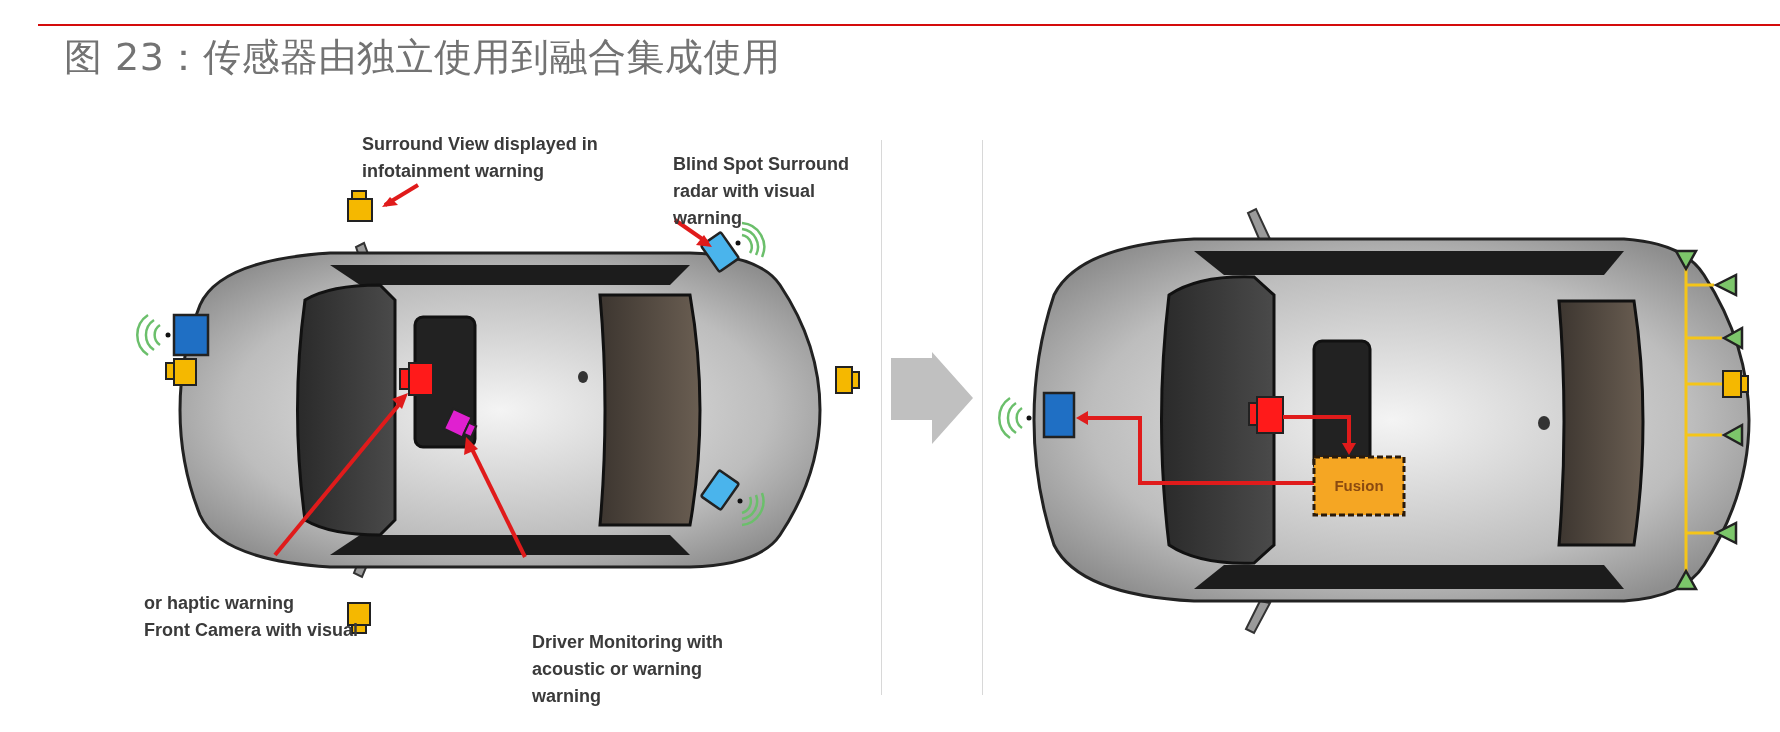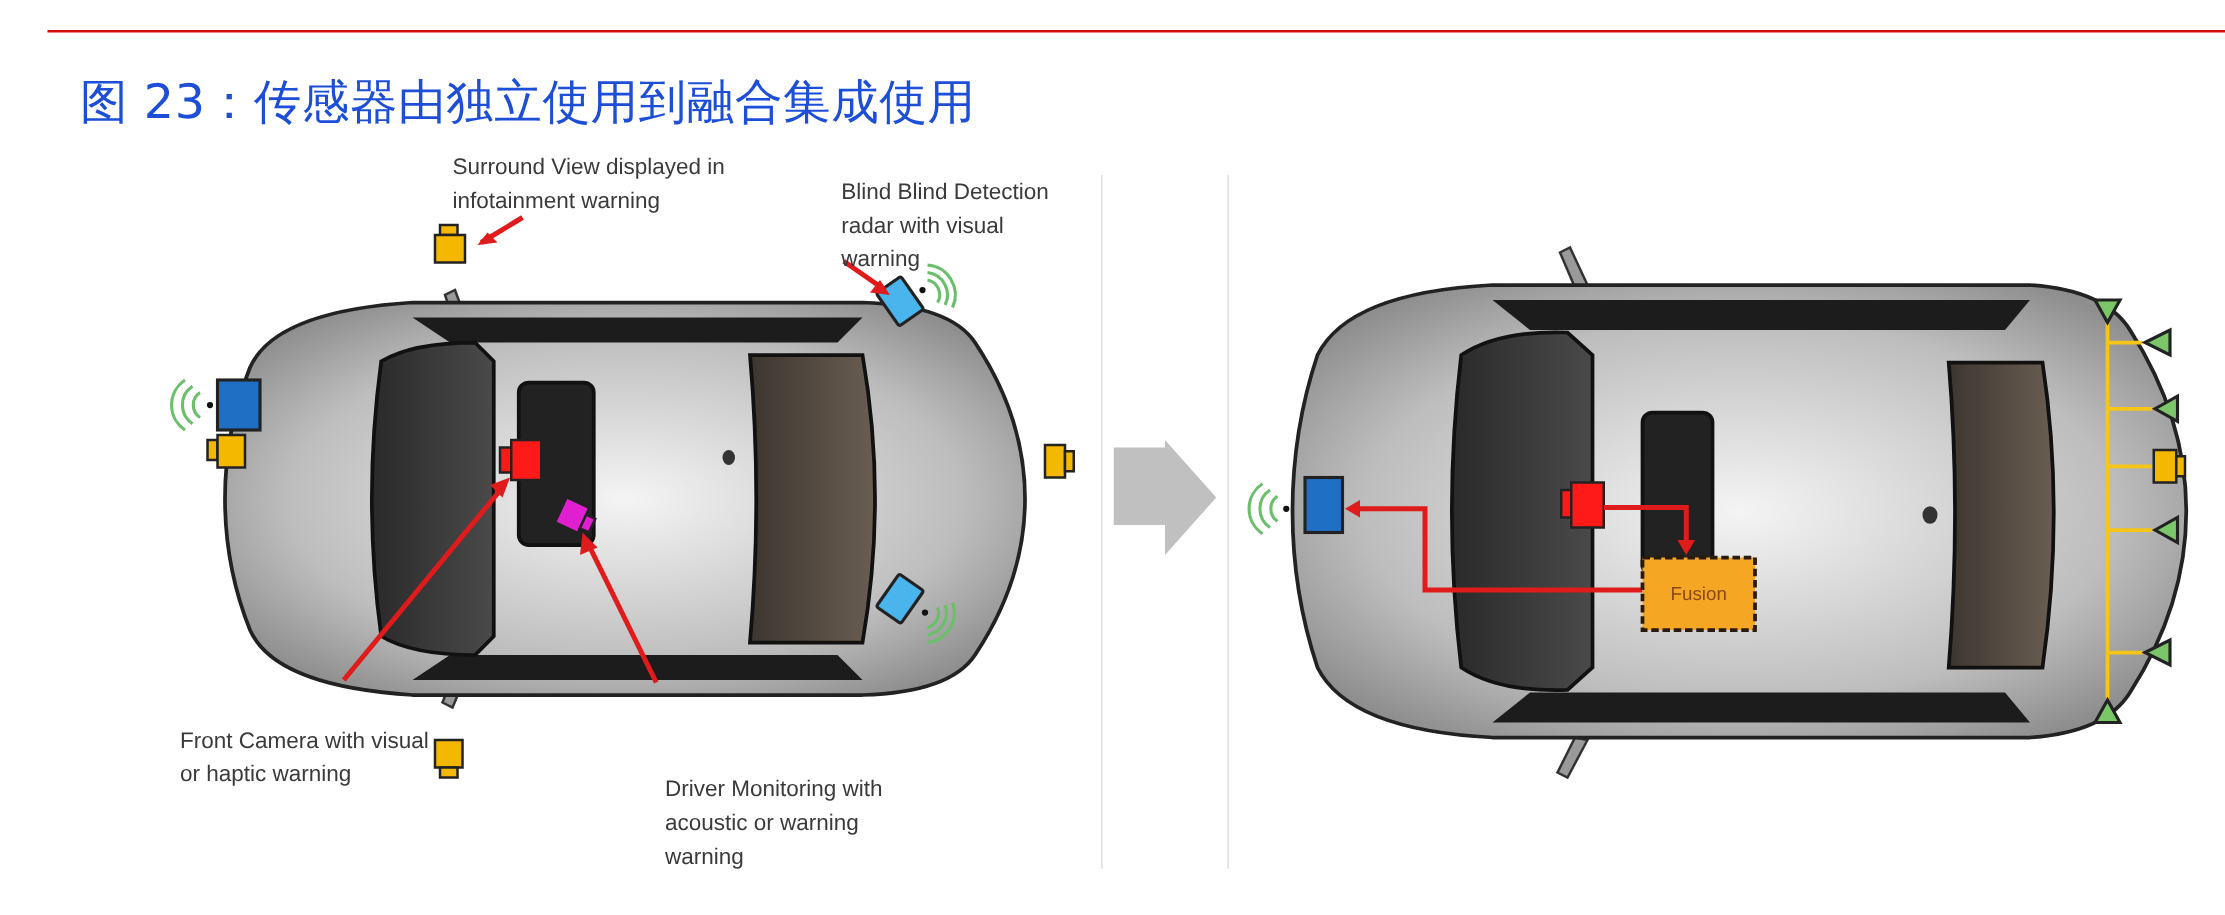--- a/index.html
+++ b/index.html
@@ -1,19 +1,19 @@
 <!DOCTYPE html>
 <html><head>
 <meta charset="utf-8">
 <style>
   html,body{margin:0;padding:0;background:#ffffff;}
   body{width:1780px;height:732px;position:relative;overflow:hidden;font-family:"DejaVu Sans","Liberation Sans",sans-serif;}
   .rule{position:absolute;left:38px;top:24px;width:1742px;height:2px;background:#d40c0c;}
-  .title{position:absolute;left:64px;top:56px;font-size:38px;color:#1d4ed8;letter-spacing:0.5px;font-family:"DejaVu Sans",sans-serif;white-space:nowrap;}
-  .panel{position:absolute;top:124px;height:560px;}
+  .title{position:absolute;left:64px;top:32px;font-size:38px;color:#737373;letter-spacing:0.5px;font-family:"DejaVu Sans",sans-serif;white-space:nowrap;}
+  .panel{position:absolute;top:135px;height:560px;font-weight:bold;}
   .panel-left{left:130px;width:748px;}
   .panel-right{left:984px;width:956px;}
   .divider{position:absolute;top:140px;width:1px;height:555px;background:#d8d8d8;}
   .label{position:absolute;font-family:"Liberation Sans",sans-serif;font-size:18px;line-height:27px;color:#3a3a3a;white-space:nowrap;}
   svg{position:absolute;left:0;top:0;overflow:visible;}
   .fusion-label{font-family:"Liberation Sans",sans-serif;font-size:15px;fill:#8a4a10;}
 </style>
 </head>
 <body>
 
@@ -120,27 +120,27 @@
     </g>
     <line x1="395" y1="422" x2="340" y2="310" stroke="#e01b1b" stroke-width="4"></line>
     <path d="M336,302 L334,320 L348,314 Z" fill="#e01b1b"></path>
   </svg>
 
   <div class="label" style="left:232px;top:-4px;">
     <div>Surround View displayed in</div>
     <div>infotainment warning</div>
   </div>
   <div class="label" style="left:543px;top:16px;">
-    <div>Blind Blind Detection</div>
+    <div>Blind Spot Surround</div>
     <div>radar with visual</div>
     <div>warning</div>
   </div>
   <div class="label" style="left:14px;top:455px;">
+    <div>or haptic warning</div>
     <div>Front Camera with visual</div>
-    <div>or haptic warning</div>
   </div>
   <div class="label" style="left:402px;top:462px;margin-top:32px;">
     <div>Driver Monitoring with</div>
     <div>acoustic or warning</div>
     <div>warning</div>
   </div>
 </div>
 
 <div class="divider" style="left:881px;"></div>
 

